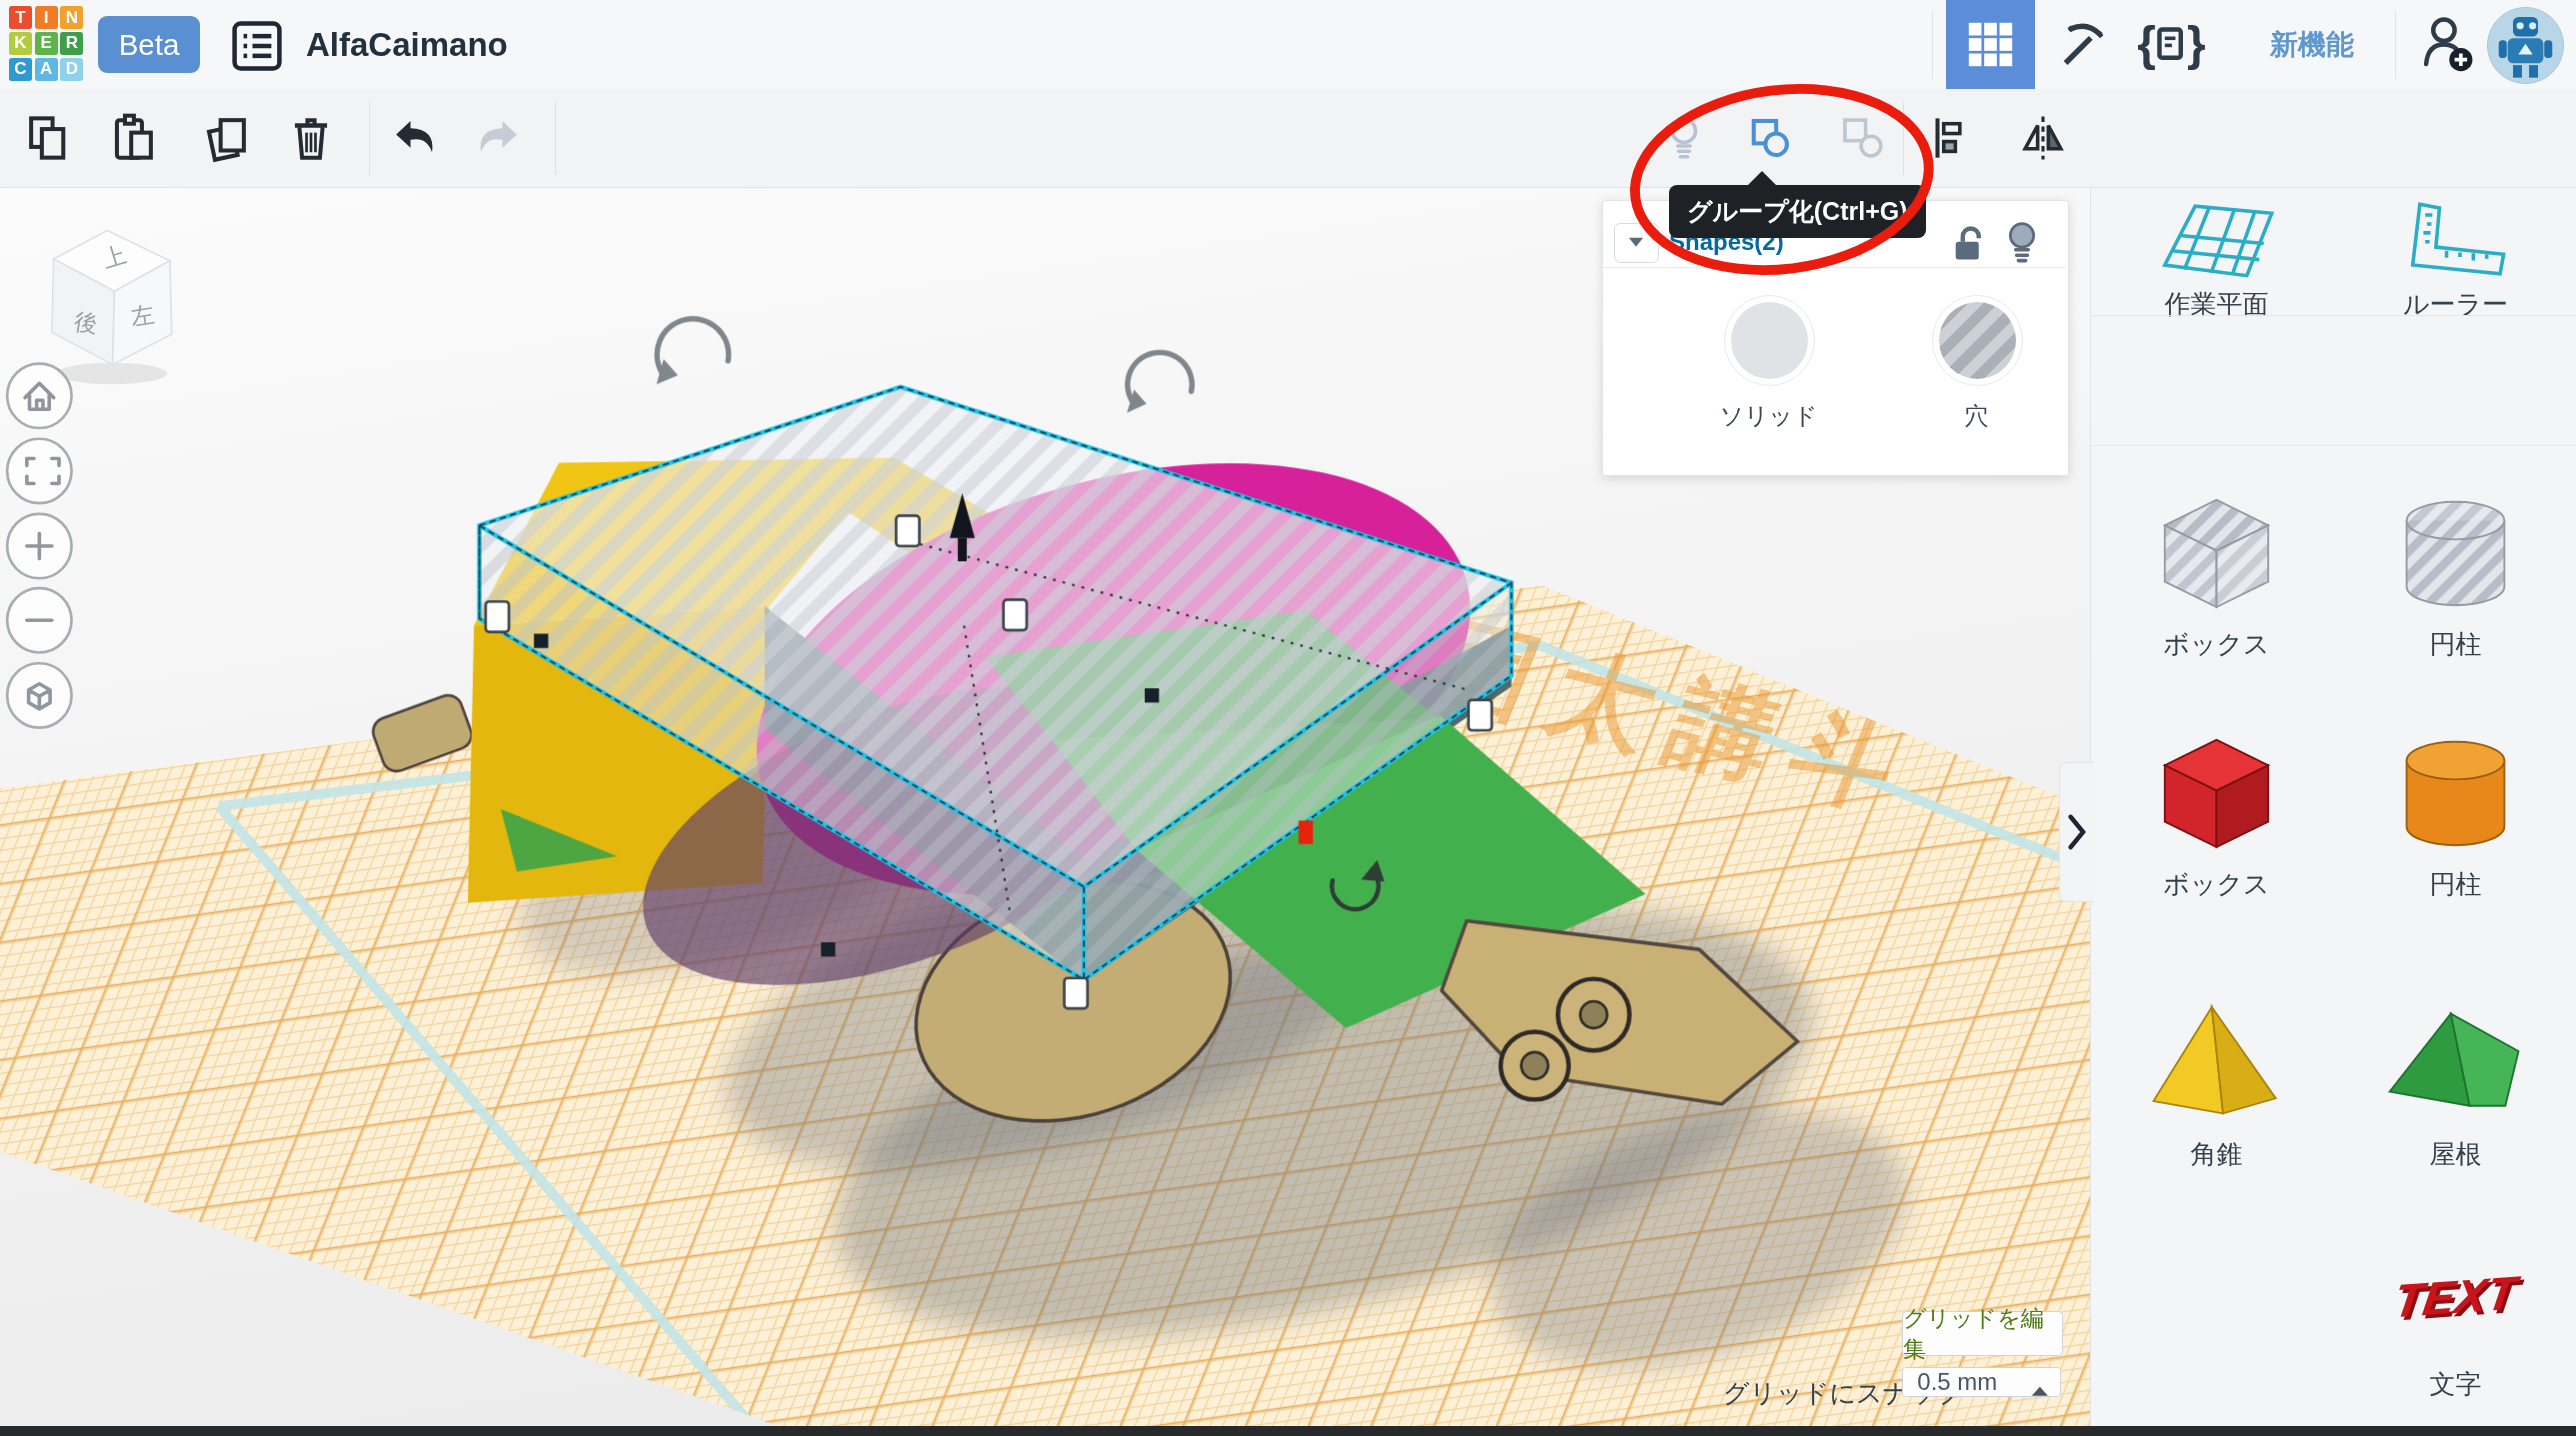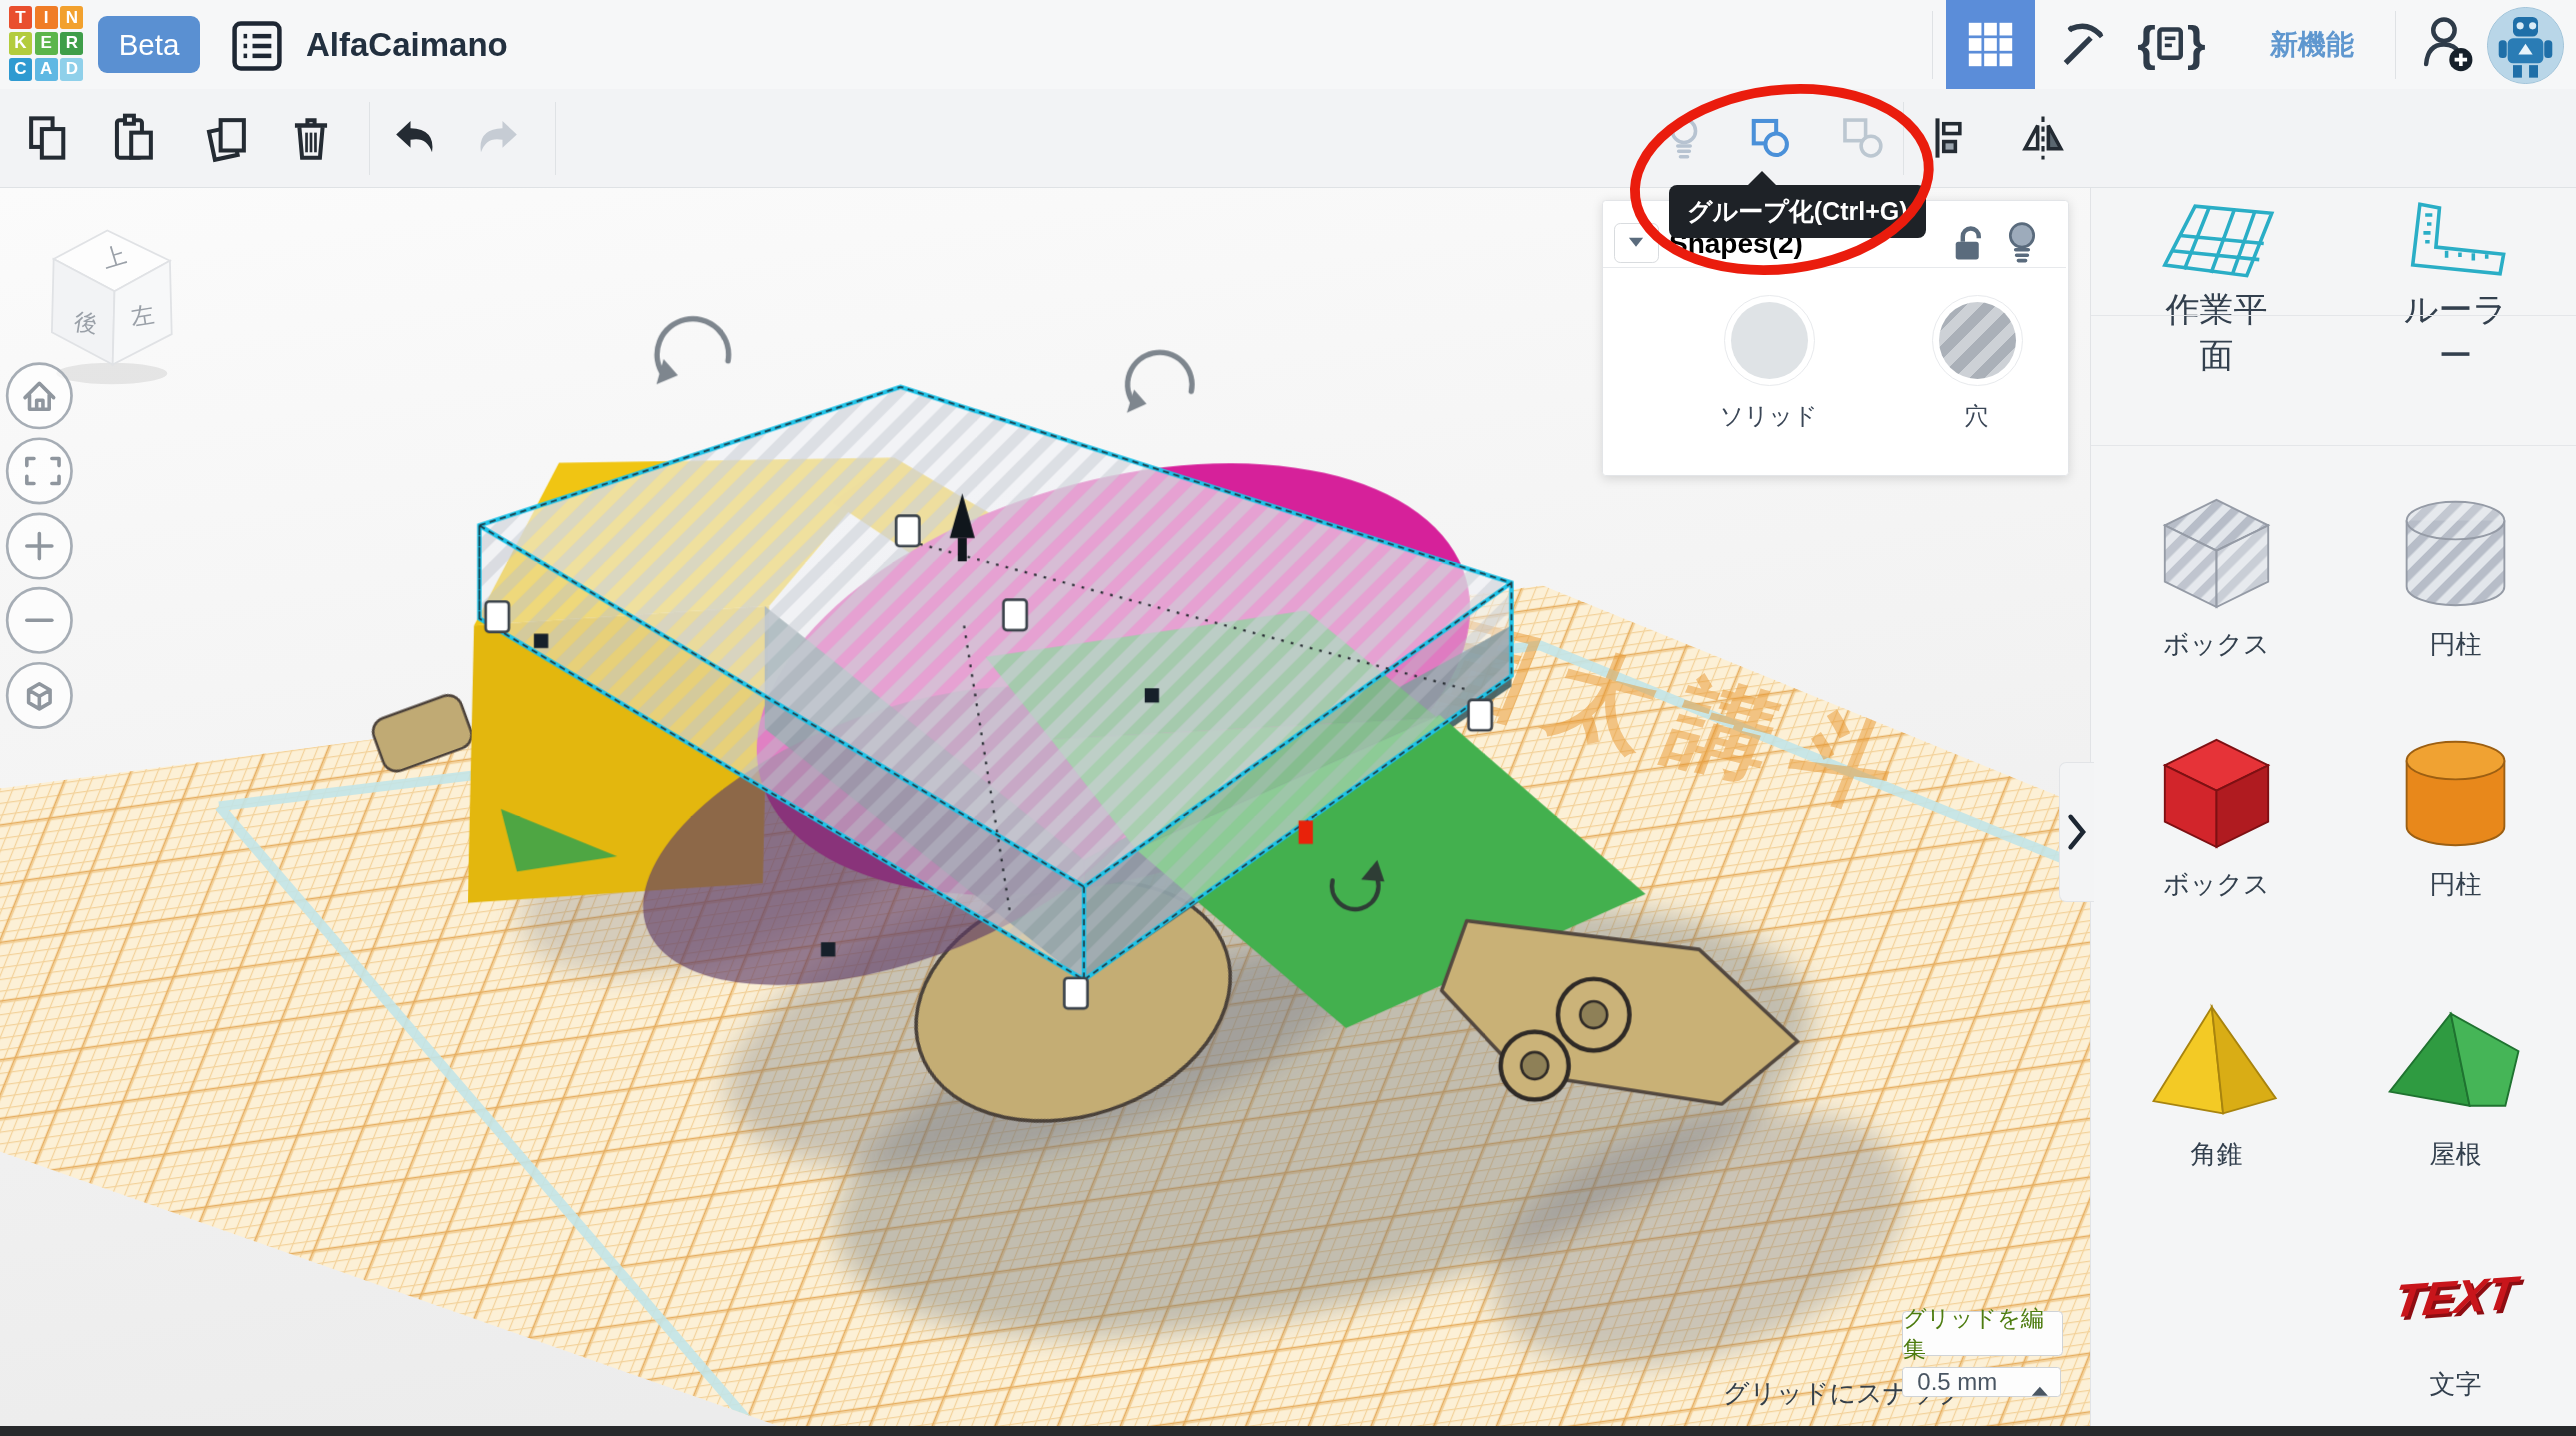--- a/index.html
+++ b/index.html
@@ -21,32 +21,32 @@
   .newf{left:2236px;width:152px;font-size:28px;color:#5f97cf;font-weight:bold;}
   .hdiv{top:10.7px;width:0.9px;height:68px;background:#dfe2e5;}
   .avatar{left:2487px;top:7.2px;width:75px;height:75px;border-radius:50%;background:#b9d6e8;overflow:hidden;border:0.9px solid #9fc2d8;}
   
   .toolbar{left:0;top:89px;width:2576px;height:98px;background:#f2f3f5;border-bottom:0.9px solid #dfe2e5;z-index:10;}
   .tico{top:0;height:98px;width:72px;display:flex;align-items:center;justify-content:center;}
   .tdiv{top:12.5px;width:0.9px;height:73px;background:#dfe2e5;}
   .tbtn{top:106px;height:57px;background:#fff;border:0.9px solid #d6d9dc;border-radius:5.4px;display:flex;align-items:center;justify-content:center;font-size:26px;color:#333f4d;z-index:11;}
   
   .sidebar{left:2090px;top:188px;width:486px;height:1249px;background:#f4f5f6;border-left:0.9px solid #e1e3e6;z-index:10;}
-  .side-label{font-size:34px;color:#33404e;text-align:center;}
+  .side-label{font-size:26px;color:#33404e;text-align:center;}
   .libcard{left:10.7px;top:140px;width:442px;height:86px;background:#fff;border:0.9px solid #d9dcdf;border-radius:5.4px;}
   .sdiv{left:0;width:486px;height:0.9px;background:#e4e6e9;}
   .tile-label{width:233px;text-align:center;font-size:26px;color:#33404e;}
   .textshape{font-weight:bold;font-style:italic;font-size:47px;color:#c8151b;transform:skewX(-12deg) rotate(-4deg);
              text-shadow:3.6px 3.6px 0 #8e0d12;}
   
   .shapes-panel{left:1602px;top:200px;width:465px;height:274px;background:#fff;border:0.9px solid #e3e5e8;border-radius:3.6px;
                 box-shadow:0 2.7px 10.7px rgba(0,0,0,.13);z-index:20;}
   .chev-btn{left:10.7px;top:21.5px;width:43px;height:38px;background:#fff;border:0.9px solid #d9dcdf;border-radius:6.3px;
             display:flex;align-items:center;justify-content:center;}
-  .pz-title{left:66px;top:27px;font-size:28px;font-weight:bold;color:#000000;}
+  .pz-title{left:66px;top:27px;font-size:24px;font-weight:bold;color:#0369a1;}
   .pdiv{left:0;top:66px;width:463px;height:0.9px;background:#e7e9ec;}
   .swatch-o{width:89px;height:89px;border-radius:50%;background:#fff;border:0.9px solid #e8eaed;display:flex;align-items:center;justify-content:center;}
   .swatch-solid{width:77px;height:77px;border-radius:50%;background:#dfe3e6;}
   .swatch-hole{width:77px;height:77px;border-radius:50%;background:repeating-linear-gradient(135deg,#cdd1d6 0 10.7px,#aab0b8 10.7px 21.5px);}
   .swatch-label{width:179px;text-align:center;font-size:24px;color:#3a4656;}
   .tooltip{left:1669px;top:185px;background:#1e2227;color:#fff;font-size:25px;font-weight:bold;border-radius:8px;
            padding:9.8px 18px;z-index:30;white-space:nowrap;}
   .tooltip:before{content:"";position:absolute;left:79px;top:-14.3px;border:14.3px solid transparent;border-bottom-color:#1e2227;border-top:none;}
   
   .gedit{left:1902px;top:1311px;width:159px;height:43px;background:#fdfdfd;border:0.9px solid #cfd3d7;border-radius:4.5px;

